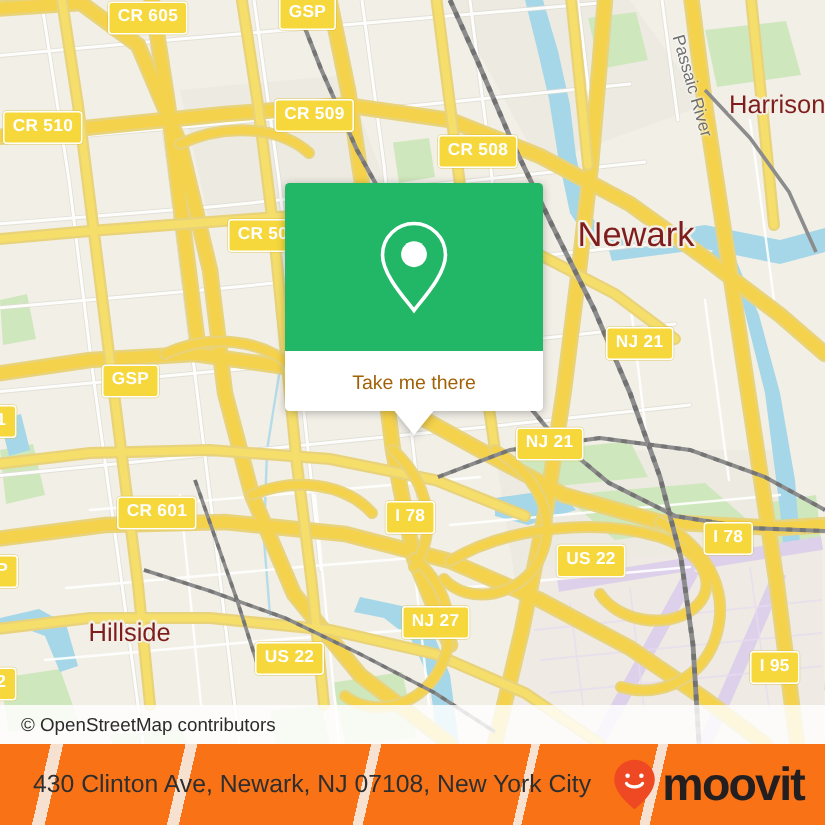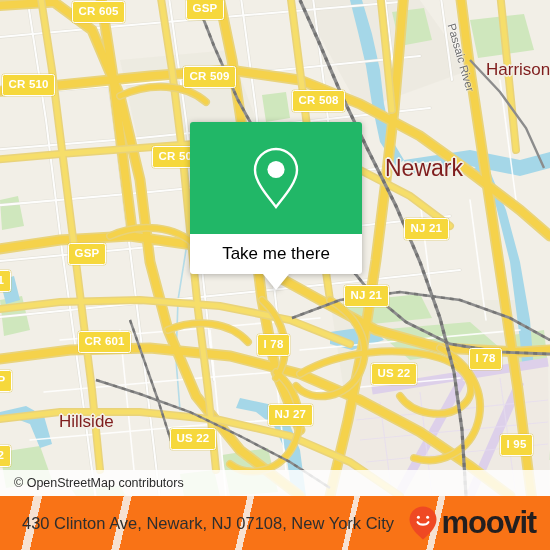--- a/index.html
+++ b/index.html
@@ -97,22 +97,22 @@
   }
   #popup-foot {
     height: 40px;
     background: #ffffff;
     border-radius: 0 0 3px 3px;
     display: flex;
     align-items: center;
     justify-content: center;
   }
   #popup-foot span {
-    font-size: 17px;
-    color: #000000;
+    font-size: 13px;
+    color: #a16207;
   }
   #popup-tail {
     position: absolute;
     left: 50%;
     top: 152px;
     transform: translateX(-50%);
     width: 0; height: 0;
     border-left: 13px solid transparent;
     border-right: 13px solid transparent;
     border-top: 16px solid #ffffff;
@@ -353,21 +353,21 @@
         <path class="rail" stroke-width="2.6" d="M292,318 L340,300 L400,292 L460,300 L510,318 L550,340"></path>
         <path class="rail-dash" stroke-width="2.6" d="M292,318 L340,300 L400,292 L460,300 L510,318 L550,340" opacity=".5"></path>
         <path class="rail" stroke-width="2.4" d="M96,380 L140,394 L190,412 L240,436 L290,462 L330,488"></path>
         <path class="rail-dash" stroke-width="2.4" d="M96,380 L140,394 L190,412 L240,436 L290,462 L330,488" opacity=".5"></path>
         <path class="rail" stroke-width="2.4" d="M130,320 L144,360 L158,400 L172,444"></path>
         <path class="rail-dash" stroke-width="2.4" d="M130,320 L144,360 L158,400 L172,444" opacity=".5"></path>
         <path class="rail" stroke-width="2.4" d="M470,60 L500,92 L526,128 L544,168"></path>
       </g>
     </svg>
 
-    <div class="place-label place-big" style="left:385px; top:143px;margin-top:12px;">Newark</div>
+    <div class="place-label place-big" style="left:385px; top:143px;">Newark</div>
     <div class="place-label place-mid" style="left:486px; top:60px;">Harrison</div>
     <div class="place-label place-mid" style="left:59px; top:412px;">Hillside</div>
 
     <div class="river-label" style="left:457px; top:22px; transform: rotate(74deg);">Passaic River</div>
 
     <div class="shield" style="left:72px; top:1px;">CR 605</div>
     <div class="shield" style="left:186px; top:-2px;">GSP</div>
     <div class="shield" style="left:183px; top:66px;">CR 509</div>
     <div class="shield" style="left:292px; top:70px;margin-top:20px;">CR 508</div>
     <div class="shield" style="left:2px; top:74px;">CR 510</div>

